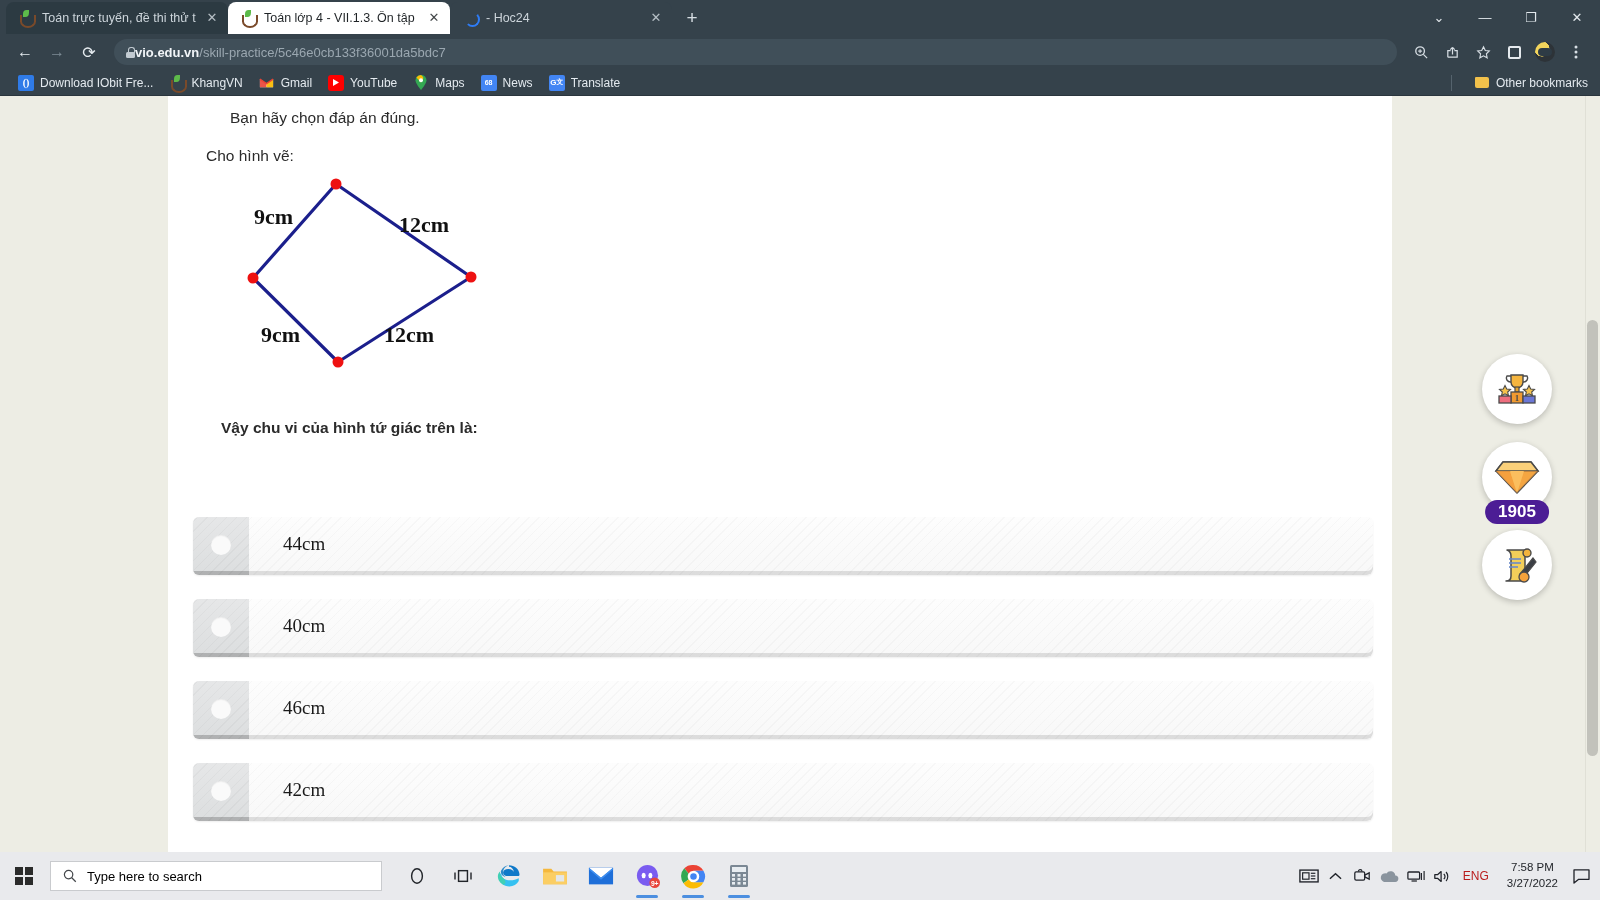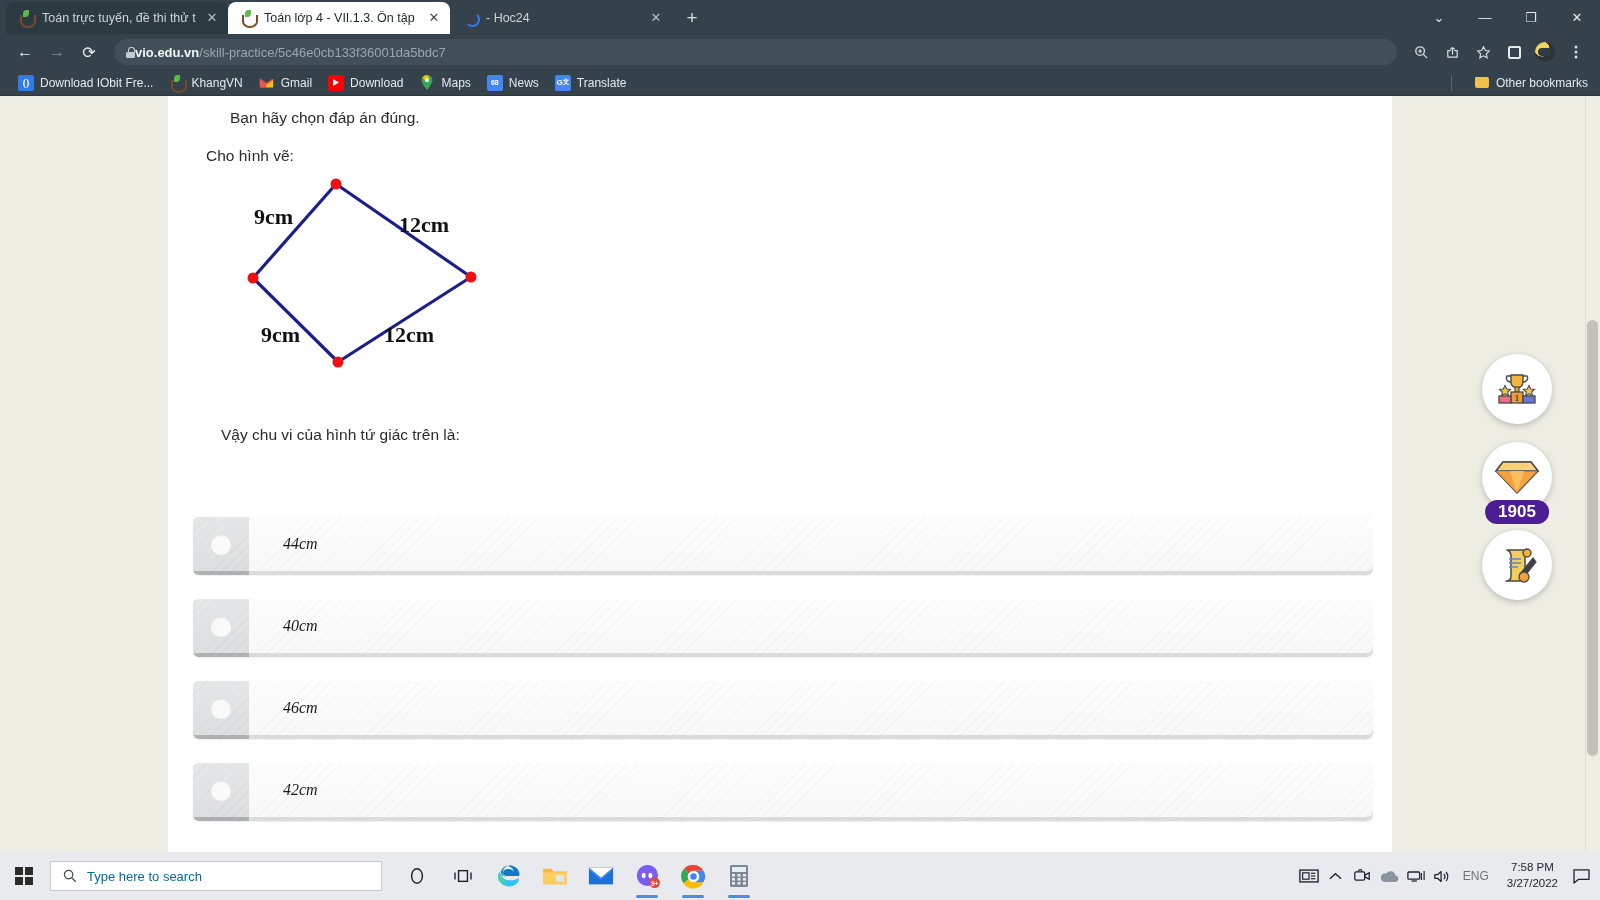--- a/index.html
+++ b/index.html
@@ -137,21 +137,21 @@
     position: absolute; left: 168px; top: 0; width: 1224px; bottom: 0;
     background: #FFFFFF;
   }
 
   .q-text {
     position: absolute; font-size: 15.5px; color: #2B2B2B; white-space: nowrap;
     font-family: "Liberation Sans", sans-serif;
   }
   #q-prompt { left: 53px; top: 13px; margin-left: 9px; }
   #q-given  { left: 38px; top: 51px; }
-  #q-ask    { left: 53px; top: 330px; }
+  #q-ask    { left: 53px; top: 323px; font-weight: bold; }
 
   .figure { position: absolute; left: 53px; top: 78px; width: 330px; height: 210px; }
 
   
   .options { position: absolute; left: 25px; top: 421px; width: 1180px; }
   .opt {
     position: relative; height: 58px; margin-bottom: 24px;
     border-radius: 6px; overflow: hidden;
     background:
       repeating-linear-gradient(-45deg,
@@ -171,22 +171,22 @@
     display: flex; align-items: center; justify-content: center;
   }
   .radio {
     width: 20px; height: 20px; border-radius: 50%;
     background: #FAFAFA; margin-bottom: 2px;
     box-shadow: inset 0 1px 1px rgba(0,0,0,0.05);
   }
   .opt-label {
     position: absolute; left: 90px; top: 0; bottom: 4px;
     display: flex; align-items: center;
-    font-family: "Liberation Serif", serif; font-style: italic;
-    font-size: 16px; color: #1A1A1A;
+    font-family: "Liberation Serif", serif; 
+    font-size: 19px; color: #1A1A1A;
   }
 
   
   .badges { position: absolute; right: 44px; top: 258px; width: 74px; }
   .badge {
     width: 70px; height: 70px; border-radius: 50%; background: #FFFFFF;
     box-shadow: 0 2px 6px rgba(0,0,0,0.22);
     display: flex; align-items: center; justify-content: center;
     position: relative; margin-bottom: 18px;
   }
@@ -221,21 +221,21 @@
     width: 48px; height: 48px; display: flex; align-items: center; justify-content: center;
   }
   .winlogo {
     width: 18px; height: 18px;
     display: grid; grid-template-columns: 1fr 1fr; grid-template-rows: 1fr 1fr; gap: 2px;
   }
   .winlogo i { background: #2B2B2B; display: block; }
   .tb-search {
     width: 332px; height: 30px; background: #FFFFFF; border: 1px solid #C9CBCE;
     display: flex; align-items: center; gap: 10px; padding: 0 12px;
-    color: #0369a1; font-size: 13px; margin-left: 2px;
+    color: #000000; font-size: 13px; margin-left: 2px;
   }
   .tb-app {
     width: 46px; height: 48px; display: flex; align-items: center;
     justify-content: center; position: relative;
   }
   .tb-app.running::after {
     content: ""; position: absolute; bottom: 2px; left: 12px; width: 22px; height: 3px;
     background: #4C8FE0; border-radius: 2px;
   }
   .tray {
@@ -244,21 +244,21 @@
   }
   .tray-ic {
     min-width: 26px; height: 48px; display: flex; align-items: center;
     justify-content: center; color: #20232A; font-size: 13px; padding: 0 4px;
   }
   .tray-clock {
     display: flex; flex-direction: column; align-items: center;
     justify-content: center; font-size: 11.5px; color: #1E2126; line-height: 1.35;
     padding: 0 10px; height: 48px;
   }
-  .tray-lang { font-size: 12px; color: #737373; padding: 0 8px; }
+  .tray-lang { font-size: 12px; color: #b91c1c; padding: 0 8px; }
 
   svg { display: block; }
 </style>
 </head>
 <body>
 
 <div class="browser">
 
   <div class="tabstrip">
 
@@ -359,21 +359,21 @@
       </span>
       <span>Gmail</span>
     </div>
 
     <div class="bm">
       <span class="bm-ic" style="background:#FF0000;border-radius:3px;">
         <svg width="6" height="7" viewBox="0 0 6 7">
             <path d="M0 0 6 3.5 0 7z" fill="#fff"></path>
           </svg>
       </span>
-      <span>Download</span>
+      <span>YouTube</span>
     </div>
 
     <div class="bm">
       <span class="bm-ic">
         <svg width="12" height="15" viewBox="0 0 12 15">
             <path d="M6 15C6 15 11.5 8.3 11.5 5.4A5.5 5.5 0 0 0 .5 5.4C.5 8.3 6 15 6 15z" fill="#34A853"></path>
             <path d="M6 0a5.5 5.5 0 0 0-4.6 2.5L6 7.5l2.4-4.4A5.5 5.5 0 0 0 6 0z" fill="#FBBC04"></path>
             <circle cx="6" cy="5.3" r="2" fill="#fff"></circle>
           </svg>
       </span>

